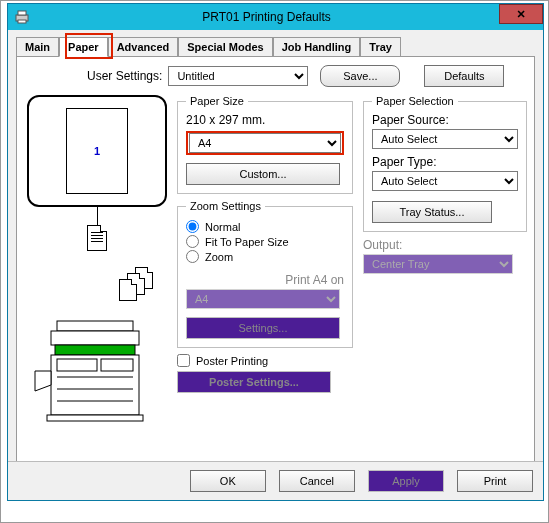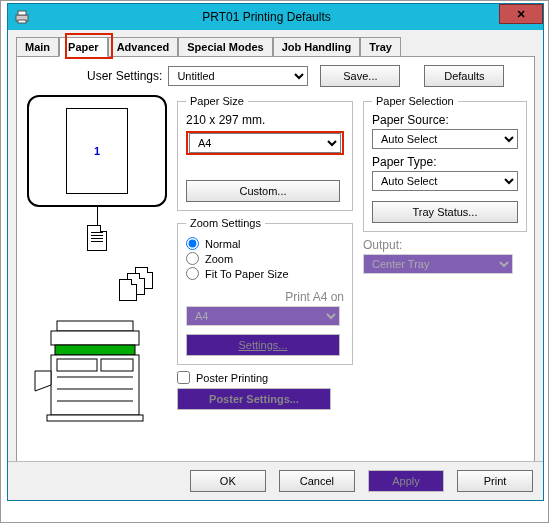--- a/index.html
+++ b/index.html
@@ -72,21 +72,21 @@
       <div class="tab">Job Handling</div>
       <div class="tab">Tray</div>
       <div class="highlight-tab"></div>
     </div>
 
     <div class="panel">
 
       <div class="row-settings">
         <span style="flex:0 0 auto; margin-left:60px;" class="label">User Settings:</span>
         <select class="std" style="width:140px;"><option>Untitled</option></select>
-        <button class="std" style="width:80px; margin-left:6px;">Save...</button>
+        <button class="std" style="width:80px; margin-left:6px;border-radius:8px;">Save...</button>
         <button class="std" style="width:80px; margin-left:18px;">Defaults</button>
       </div>
 
       <div class="columns">
 
         <div class="col-preview">
           <div class="preview-card">
             <div class="preview-page">
                   <span>1</span>
                 </div>
@@ -122,59 +122,59 @@
           </div>
         </div>
 
         <div class="col-mid">
           <fieldset class="fs">
             <legend>Paper Size</legend>
             <div class="label" style="margin-bottom:4px;">210 x 297 mm.</div>
             <span class="hl-size">
               <select class="std" style="width:152px;"><option>A4</option></select>
             </span>
-            <div style="margin-top:25px;"><button class="std" style="width:154px;">Custom...</button></div>
+            <div style="margin-top:8px;"><button class="std" style="width:154px;">Custom...</button></div>
           </fieldset>
 
           <fieldset class="fs">
             <legend>Zoom Settings</legend>
             <label class="radio-row">
                   <input type="radio" name="z" checked="" style="">
                   <span>Normal</span>
                 </label>
             <label class="radio-row">
                   <input type="radio" name="z" style="">
-                  <span>Zoom</span>
+                  <span>Fit To Paper Size</span>
                 </label>
             <label class="radio-row">
                   <input type="radio" name="z" style="">
-                  <span>Fit To Paper Size</span>
+                  <span>Zoom</span>
                 </label>
             <div class="label disabled-text" style="margin-top:10px;text-align:right;">Print A4 on</div>
             <select class="std" style="width:154px;margin-top:2px;" disabled=""><option>A4</option></select>
-            <div style="margin-top:8px;"><button class="std" style="width:154px;text-decoration:underline;" disabled="">Settings...</button></div>
+            <div style="margin-top:8px;"><button class="std" style="width:154px;" disabled="">Settings...</button></div>
           </fieldset>
 
           <div style="margin-top:6px;">
             <label class="chk">
               <input type="checkbox" style="">
               <span>Poster Printing</span>
             </label>
             <div style="margin-top:4px;"><button class="std" style="width:154px;font-weight:bold;" disabled="">Poster Settings...</button></div>
           </div>
         </div>
 
         <div class="col-right">
           <fieldset class="fs">
             <legend>Paper Selection</legend>
             <div class="label">Paper Source:</div>
             <select class="std" style="width:146px;margin:2px 0 6px 0;"><option>Auto Select</option></select>
             <div class="label">Paper Type:</div>
             <select class="std" style="width:146px;margin:2px 0 10px 0;"><option>Auto Select</option></select>
-            <button class="std" style="width:146px;">Tray Status...</button>
+            <button class="std" style="width:120px;">Tray Status...</button>
           </fieldset>
 
           <div class="label disabled-text" style="margin-top:6px;">Output:</div>
           <select class="std" style="width:150px;margin-top:2px;" disabled=""><option>Center Tray</option></select>
         </div>
       </div>
     </div>
   </div>
 
   <div class="bottombar">

